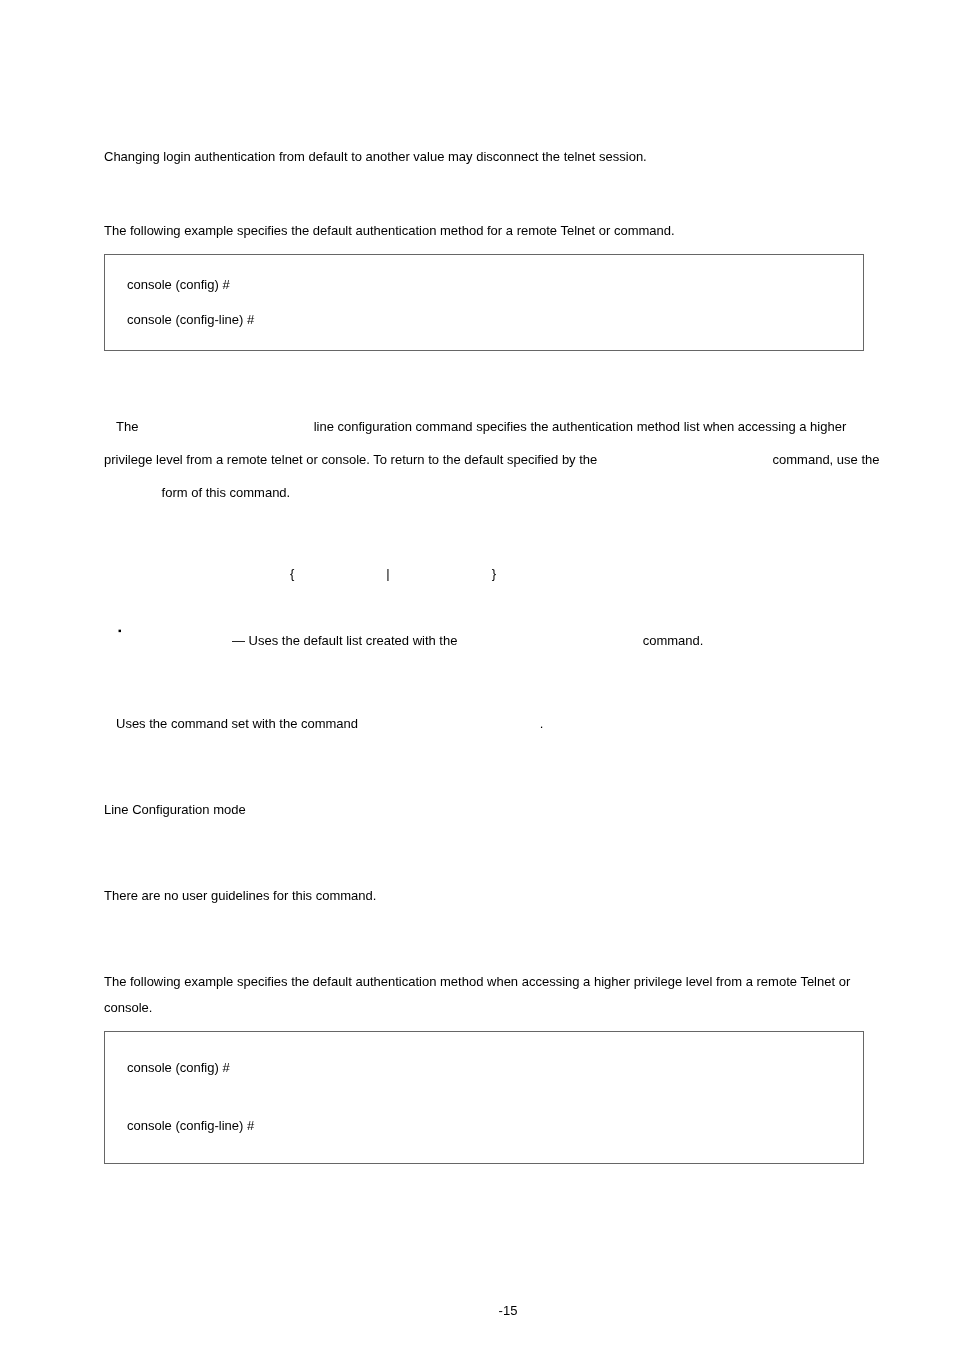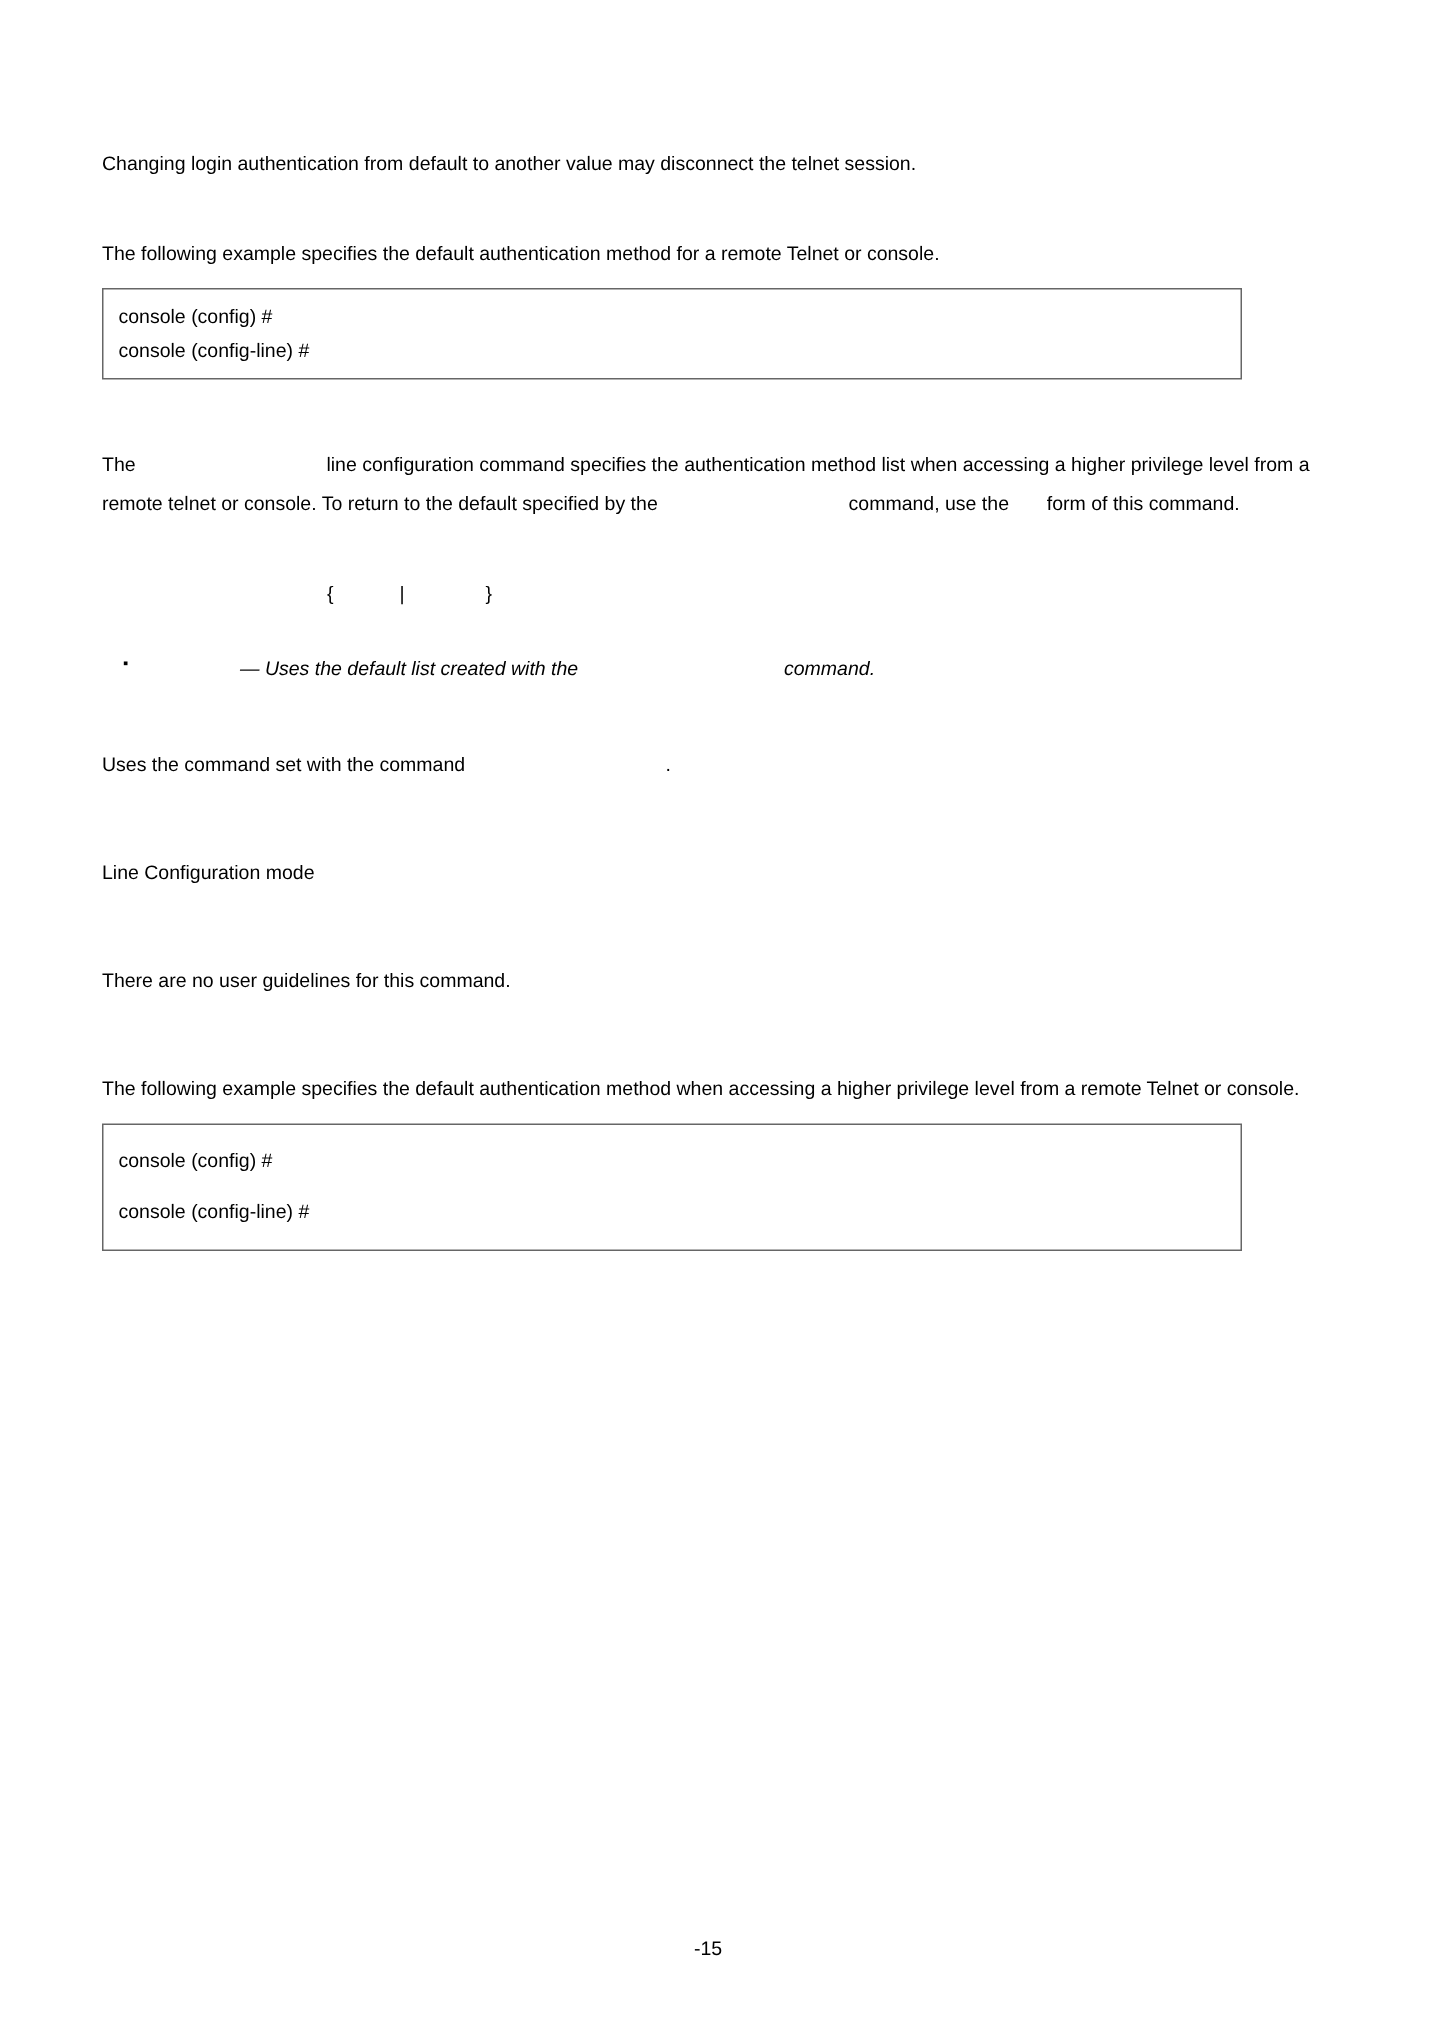--- a/index.html
+++ b/index.html
@@ -1,38 +1,38 @@
 <!DOCTYPE html>
 <html><head>
 <meta charset="utf-8">
 <style>
-  * { box-sizing: border-box; margin: 0; padding: 0; }
+  * { box-sizing: border-box; margin: 12px; padding: 0; }
   html, body { width: 954px; height: 1350px; background: #fff; }
   body { font-family: Arial, Helvetica, sans-serif; font-size: 13px; color: #000; line-height: 2.0; padding: 60px 68px 40px 68px; position: relative; }
   .para { margin-bottom: 10px; }
   .codebox { border: 1px solid #666; padding: 6px 10px; margin-top: 4px; margin-bottom: 20px; width: 760px; line-height: 1.8; }
   .codebox2 { border: 1px solid #666; padding: 10px 10px; margin-top: 4px; margin-bottom: 20px; width: 760px; line-height: 2.2; }
-  ul.bullets { list-style: none; margin:  4px 0 14px 10px; font-style: italic; }
+  ul.bullets { list-style: none; margin:  4px 0 14px 10px; }
   ul.bullets li { position: relative; padding-left: 28px; line-height: 2.0; }
   ul.bullets li::before { content: "\25AA"; position: absolute; left: 4px; top: 0; font-size: 10px; }
   .pagenum { position: absolute; bottom: 38px; left: 0; width: 944px; text-align: center; font-size: 13px; }
   .spacer-sm { height: 10px; }
   .spacer-md { height: 24px; }
   .spacer-lg { height: 36px; }
 </style>
 </head>
 <body>
 
 <div class="spacer-lg"></div>
 
 <p class="para">Changing login authentication from default to another value may disconnect the telnet session.</p>
 
 <div class="spacer-md"></div>
 
-<p class="para">The following example specifies the default authentication method for a remote Telnet or console.</p>
+<p class="para">The following example specifies the default authentication method for a remote Telnet or command.</p>
 
 <div class="codebox">
   <div>console (config) #</div>
   <div>console (config-line) #</div>
 </div>
 
 <div class="spacer-md"></div>
 
 <p class="para">
   <span>The </span><span style="display:inline-block;width:120px;"></span><span> line configuration command specifies the authentication method list when accessing a higher privilege level from a remote telnet or console. To return to the default specified by the </span><span style="display:inline-block;width:120px;"></span><span> command, use the </span><span style="display:inline-block;width:18px;"></span><span> form of this command.</span>

